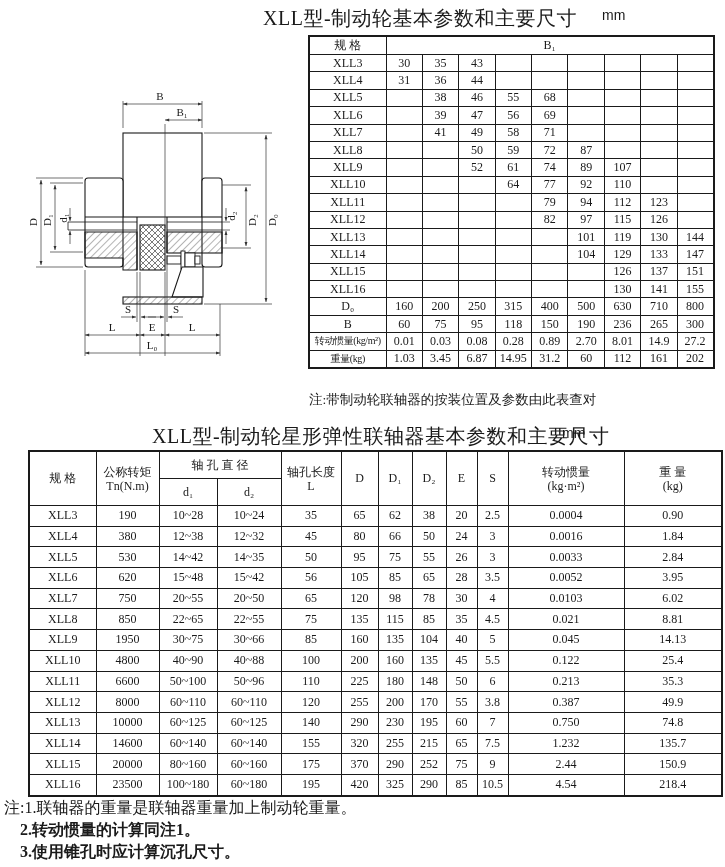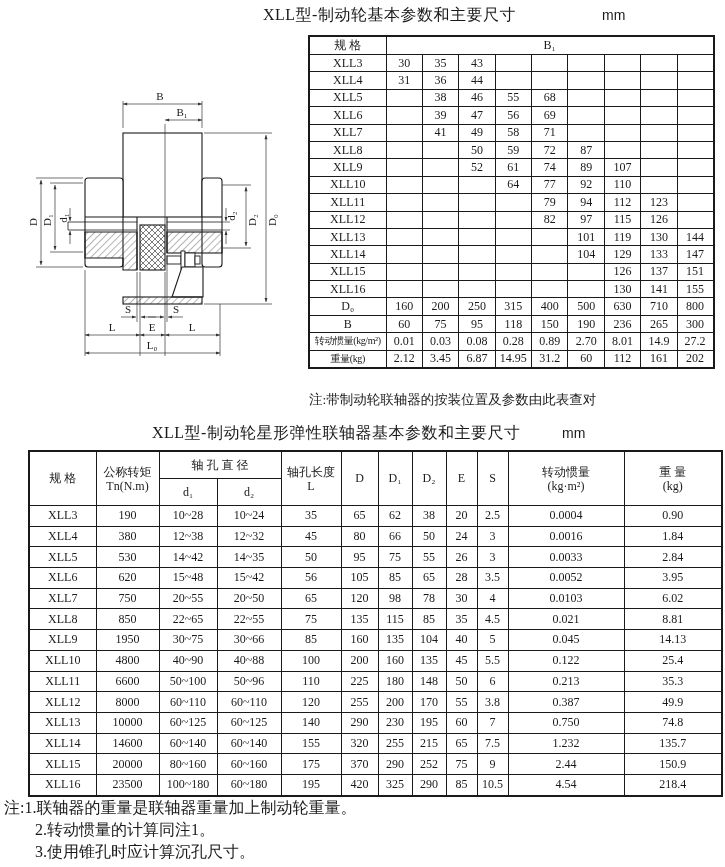--- a/index.html
+++ b/index.html
@@ -1,22 +1,22 @@
 <!DOCTYPE html>
 <html><head>
 <meta charset="utf-8">
 <style>
   html,body{margin:0;padding:0;background:#fff;}
   .page{position:relative;width:725px;height:867px;background:#fff;
         font-family:"Liberation Serif","DejaVu Serif",serif;color:#1a1a1a;overflow:hidden;}
-  .title{position:absolute;font-size:16px;white-space:nowrap;letter-spacing:.5px;text-align:center;}
+  .title{position:absolute;font-size:20px;white-space:nowrap;letter-spacing:.5px;text-align:center;}
   .unit{position:absolute;font-size:14px;font-family:"Liberation Sans","DejaVu Sans",sans-serif;}
   .note1{position:absolute;left:309px;top:391px;font-size:13.5px;white-space:nowrap;}
   .footnotes{position:absolute;left:4px;top:797px;font-size:16px;line-height:22px;}
-  .footnotes div:not(:first-child){margin-left:31px;}
+  .footnotes div:not(:first-child){margin-left:16px;font-weight:bold;}
   table{border-collapse:collapse;table-layout:fixed;background:#fff;}
   td,th{border:1px solid #1a1a1a;font-weight:normal;text-align:center;vertical-align:middle;
         padding:0;font-size:12px;overflow:hidden;white-space:nowrap;}
   .t1{position:absolute;left:308px;top:35px;width:405px;border:2px solid #1a1a1a;}
   .t1 td,.t1 th{height:16.4px;}
   .t1 tbody tr:nth-child(17) td:first-child,
   .t1 tbody tr:nth-child(18) td:first-child{font-size:10px;letter-spacing:-.4px;}
   .t1 tbody tr:nth-child(19) td:first-child{font-size:11px;text-align:right;}
   .t2{position:absolute;left:28px;top:450px;width:693px;border:2px solid #1a1a1a;}
   .t2 thead th{height:26px;}
@@ -357,21 +357,21 @@
           <td>0.08</td>
           <td>0.28</td>
           <td>0.89</td>
           <td>2.70</td>
           <td>8.01</td>
           <td>14.9</td>
           <td>27.2</td>
         </tr>
         <tr>
           <td>重量(kg)</td>
-          <td>2.12</td>
+          <td>1.03</td>
           <td>3.45</td>
           <td>6.87</td>
           <td>14.95</td>
           <td>31.2</td>
           <td>60</td>
           <td>112</td>
           <td>161</td>
           <td>202</td>
         </tr>
       </tbody>

